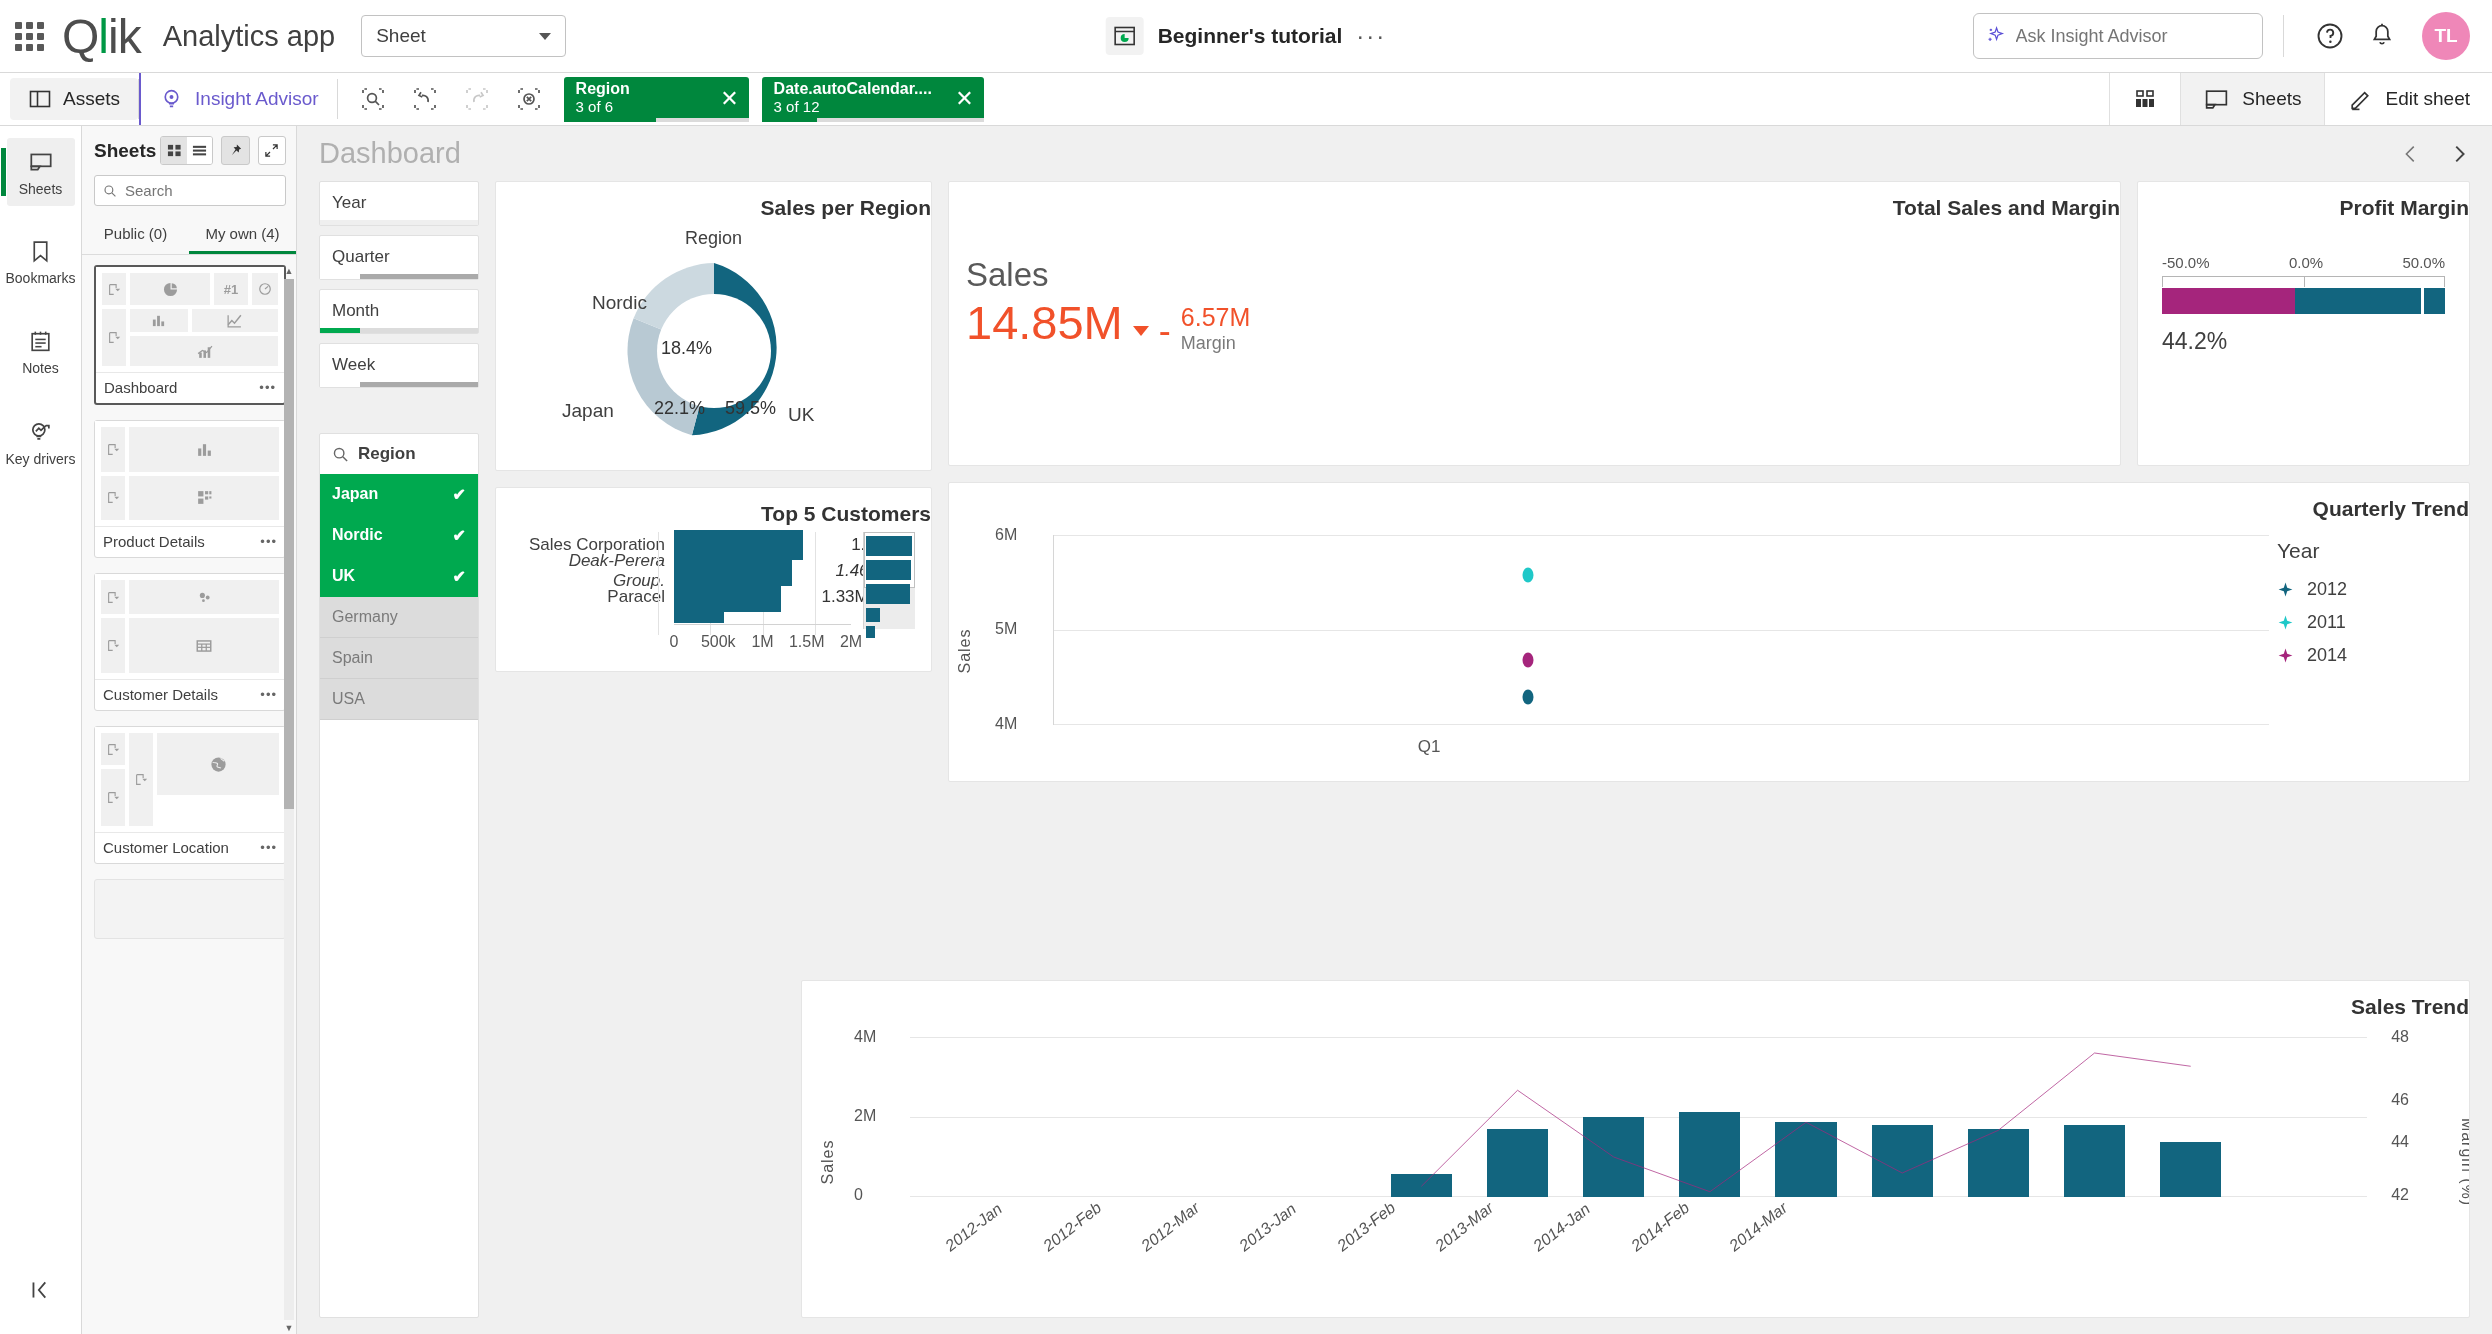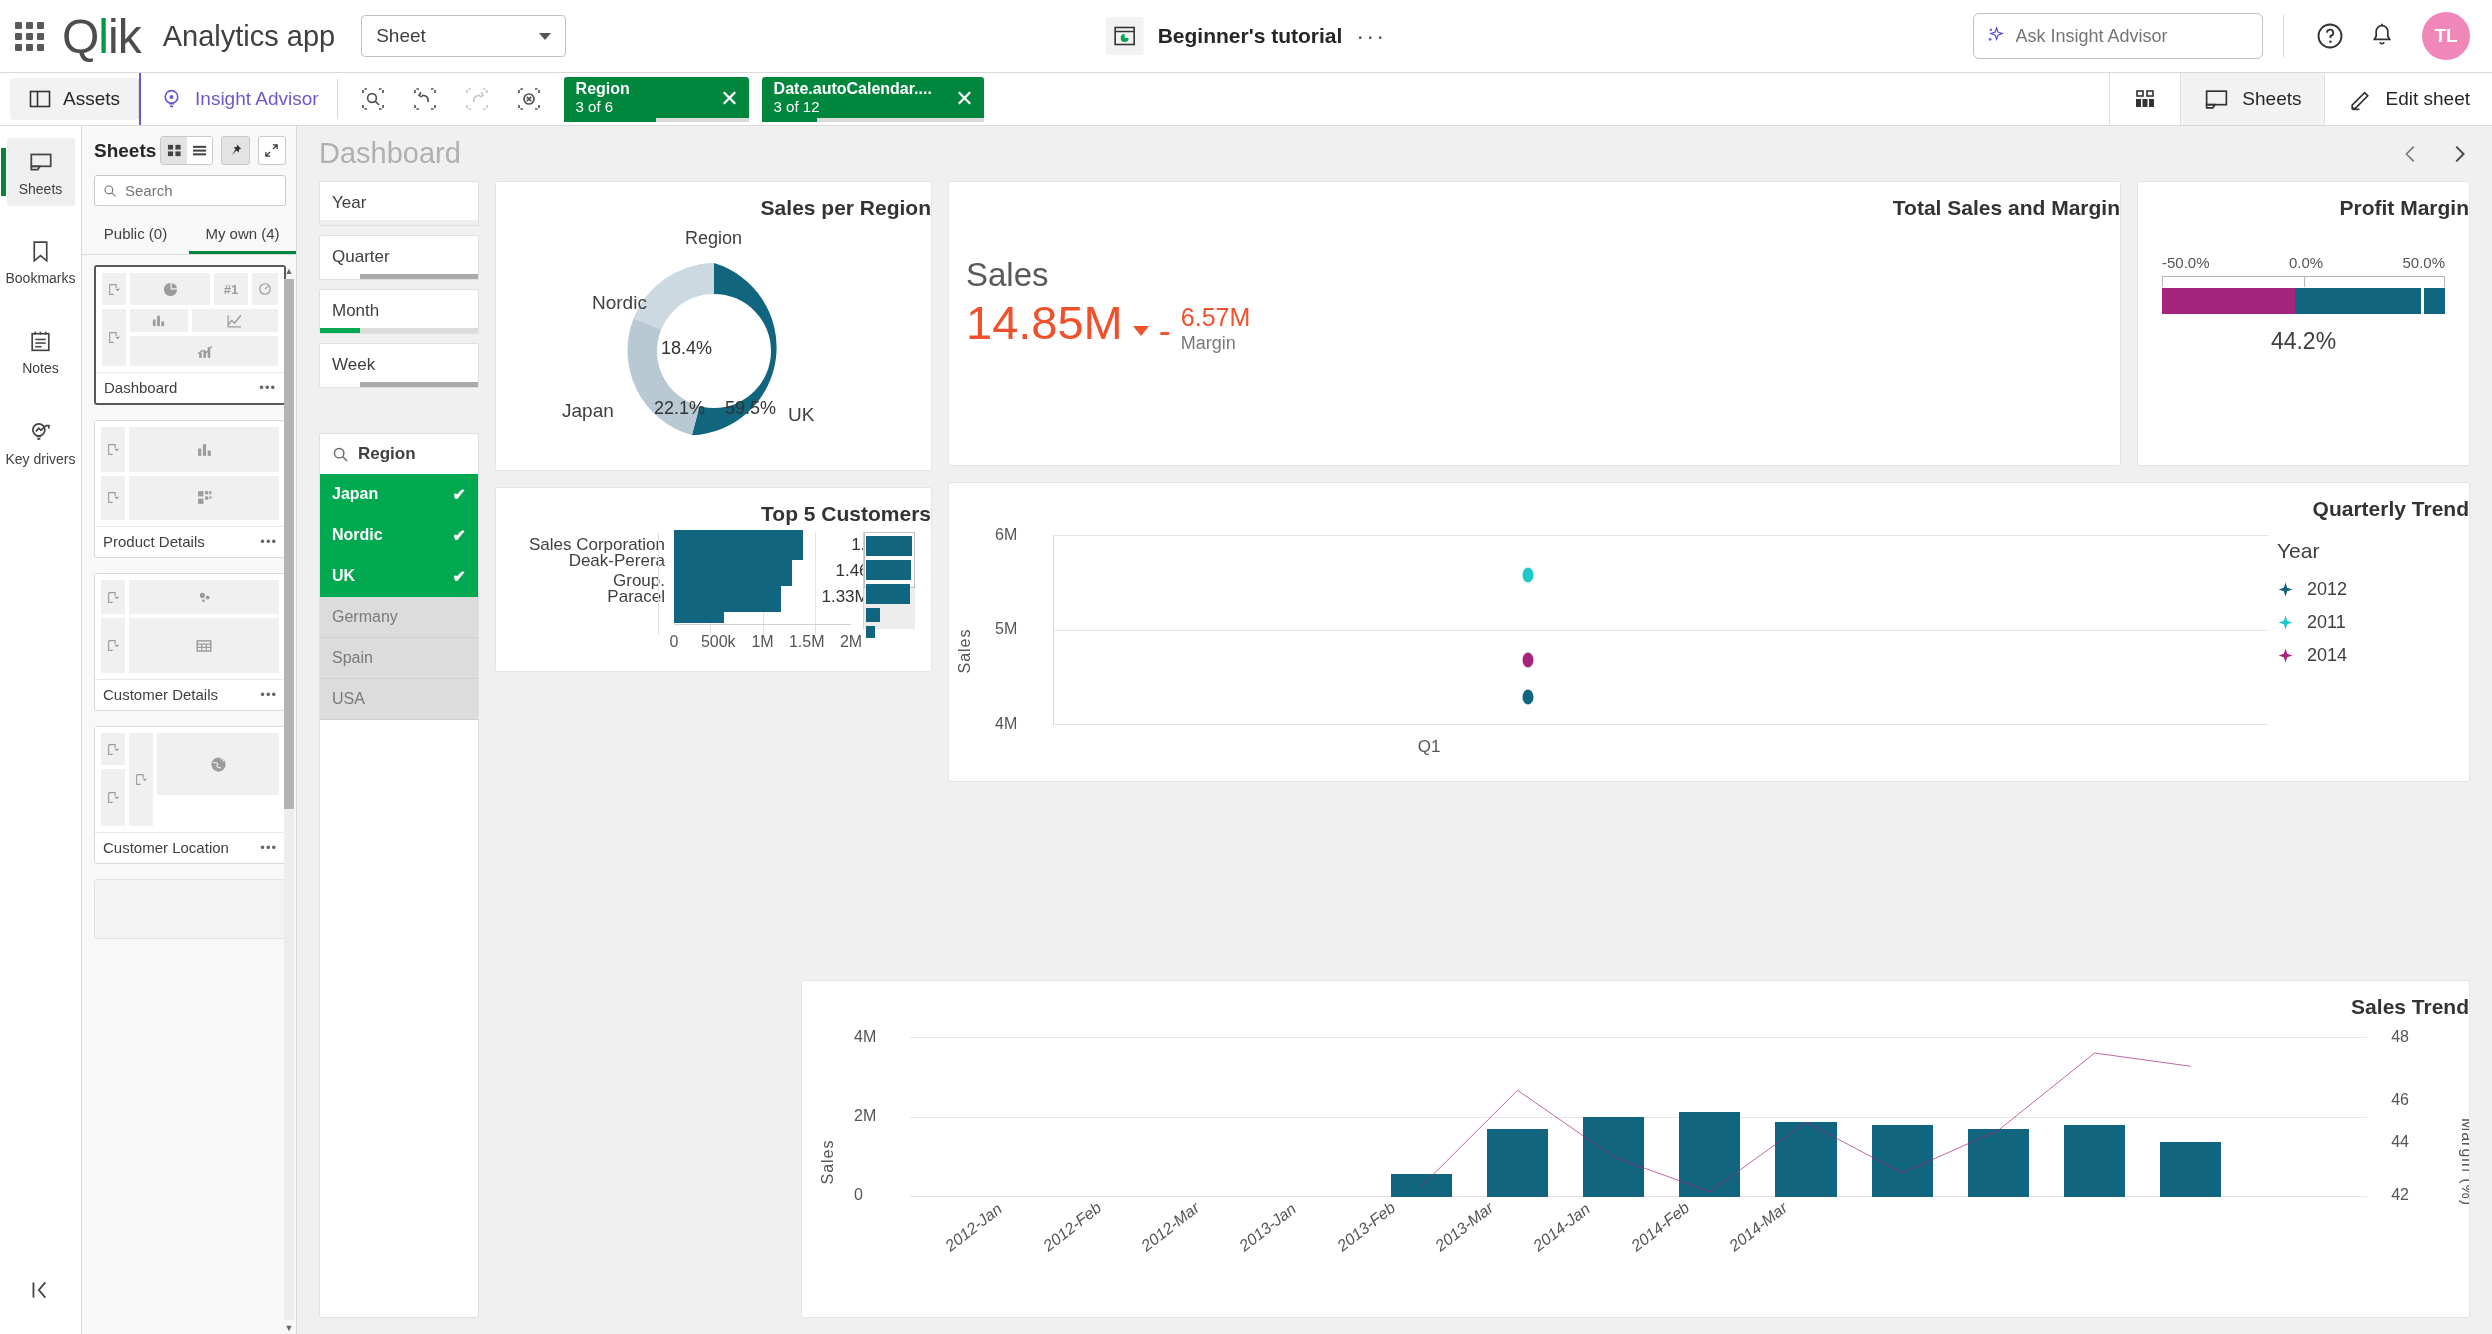--- a/index.html
+++ b/index.html
@@ -155,21 +155,21 @@
   .kpi-dash { font-size:36px;color:#f1512a;margin-top:16px; }
 
   .gauge-wrap { padding:34px 24px 0 24px; }
   .gauge-ticks { display:flex;justify-content:space-between;font-size:15px;color:#555;margin-bottom:5px; }
   .gauge-axis { height:10px;border-top:1px solid #b5b5b5;position:relative; }
   .gauge-axis i { position:absolute;top:0;width:1px;height:10px;background:#b5b5b5; }
   .gauge-bar { height:26px;display:flex;position:relative;margin-top:2px; }
   .gauge-bar .seg1 { background:#a5257c;flex:0 0 47%; }
   .gauge-bar .seg2 { background:#12657f;flex:1; }
   .gauge-bar .marker { position:absolute;top:0;bottom:0;width:3px;background:#fff;left:91.5%; }
-  .gauge-val { text-align:center;font-size:23px;color:#404040;margin-top:14px; }
+  .gauge-val { text-align:left;font-size:23px;color:#404040;margin-top:14px; }
 
   
   .donut-wrap { position:relative;height:calc(100% - 40px); }
   .donut-axis-lbl { text-align:center;font-size:18px;color:#404040;margin-top:8px; }
   .donut-svg { display:block;margin:2px auto 0 auto; }
   .dlabel { position:absolute;font-size:19px;color:#404040; }
   .dpct { position:absolute;font-size:18px;color:#333; }
 
   
   .t5-wrap { position:relative;height:calc(100% - 40px);padding:6px 16px 0 16px; }
@@ -759,21 +759,21 @@
                   <i style="left:75%"></i>
                   <i style="left:100%"></i>
               </div>
               <div class="t5-row" style="height:26px;">
                 <div class="t5-name">Sales Corporation</div>
                 <div class="t5-barbox" style="padding-right:64px;">
                   <div class="t5-bar" style="width:72.7%;"></div>
                   <div class="t5-val" style="left:73.5%;">1.6M</div>
                 </div>
               </div>
-              <div class="t5-row" style="height:26px;">
+              <div class="t5-row" style="height:26px;font-style:italic;">
                 <div class="t5-name">Deak-Perera Group.</div>
                 <div class="t5-barbox" style="padding-right:64px;">
                   <div class="t5-bar" style="width:66.4%;"></div>
                   <div class="t5-val" style="left:67%;">1.46M</div>
                 </div>
               </div>
               <div class="t5-row" style="height:26px;">
                 <div class="t5-name">Paracel</div>
                 <div class="t5-barbox" style="padding-right:64px;">
                   <div class="t5-bar" style="width:60.5%;"></div>

